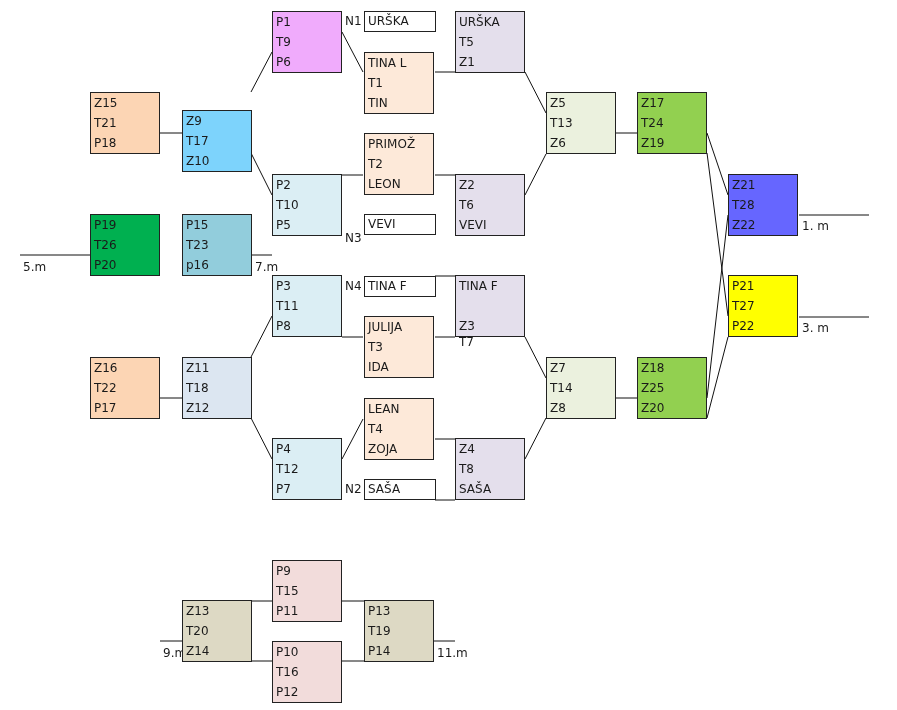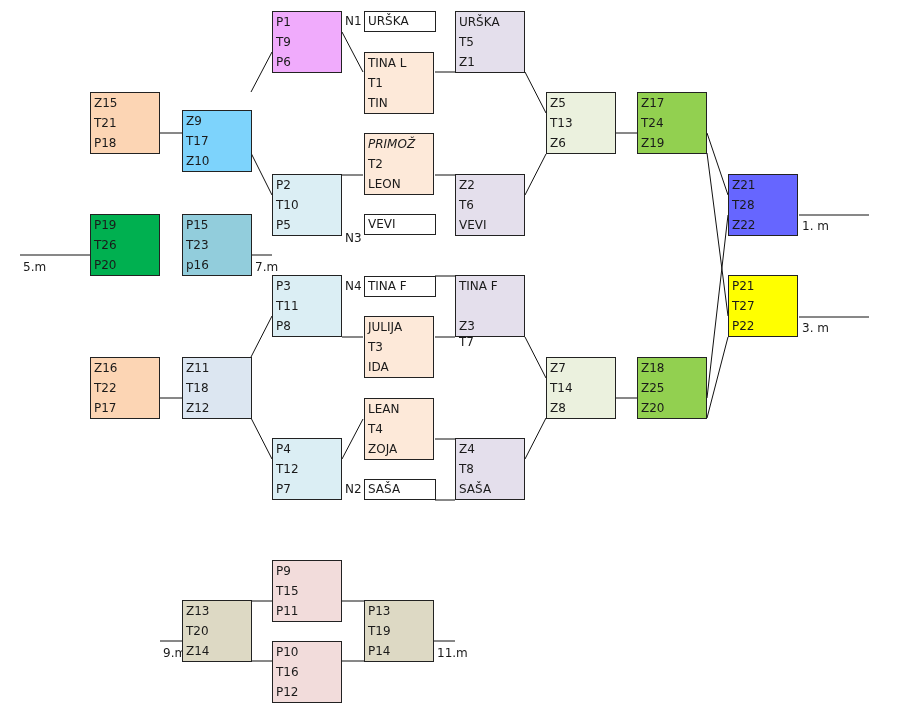--- a/index.html
+++ b/index.html
@@ -127,21 +127,21 @@
       <span class="row" style="top: 3px;">Z11</span>
       <span class="row" style="top: 23px;">T18</span>
       <span class="row" style="top: 43px;">Z12</span>
     </div>
     <div class="box h3" style="left: 364px; top: 52px; background: rgb(253, 233, 217);">
       <span class="row" style="top: 3px;">TINA L</span>
       <span class="row" style="top: 23px;">T1</span>
       <span class="row" style="top: 43px;">TIN</span>
     </div>
     <div class="box h3" style="left: 364px; top: 133px; background: rgb(253, 233, 217);">
-      <span class="row" style="top: 3px; font-style: italic;">PRIMOŽ</span>
+      <span class="row" style="top: 3px;">PRIMOŽ</span>
       <span class="row" style="top: 23px;">T2</span>
       <span class="row" style="top: 43px;">LEON</span>
     </div>
     <div class="box h3" style="left: 364px; top: 316px; background: rgb(253, 233, 217);">
       <span class="row" style="top: 3px;">JULIJA</span>
       <span class="row" style="top: 23px;">T3</span>
       <span class="row" style="top: 43px;">IDA</span>
     </div>
     <div class="box h3" style="left: 364px; top: 398px; background: rgb(253, 233, 217);">
       <span class="row" style="top: 3px;">LEAN</span>

